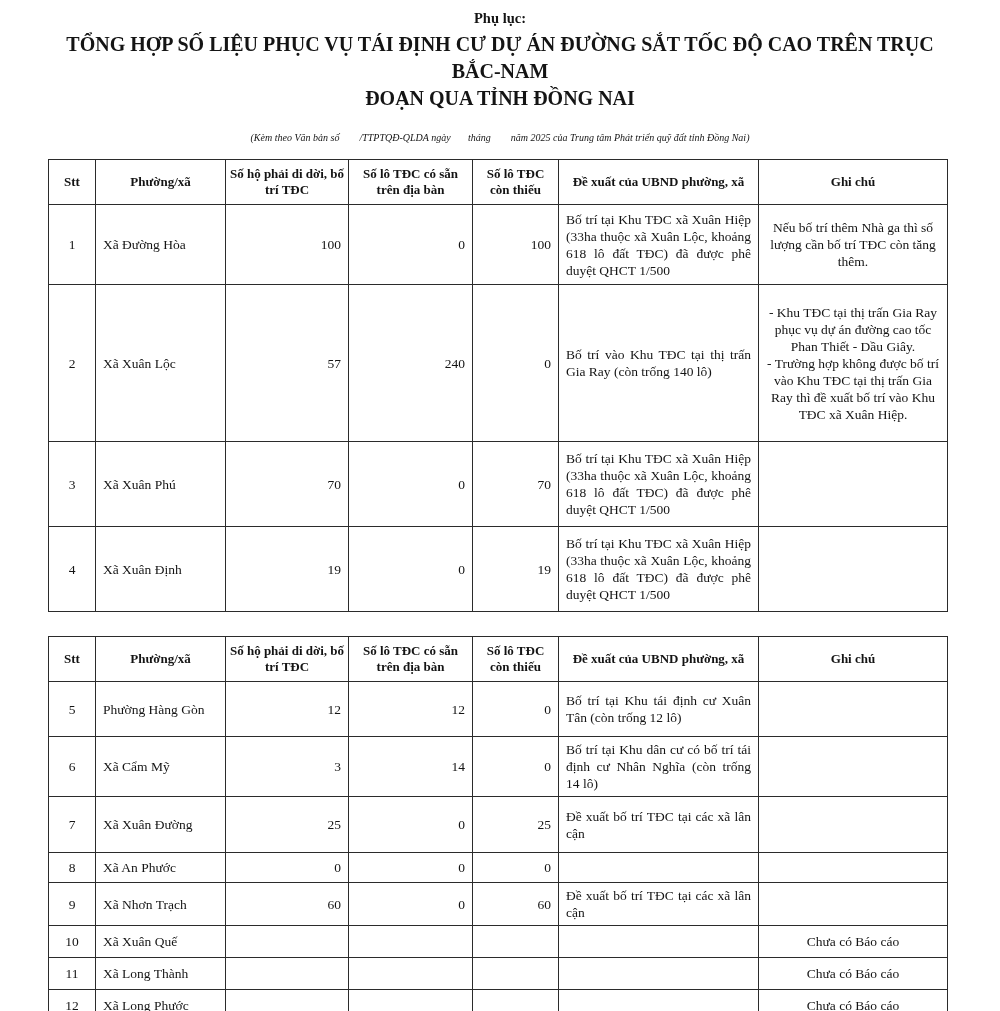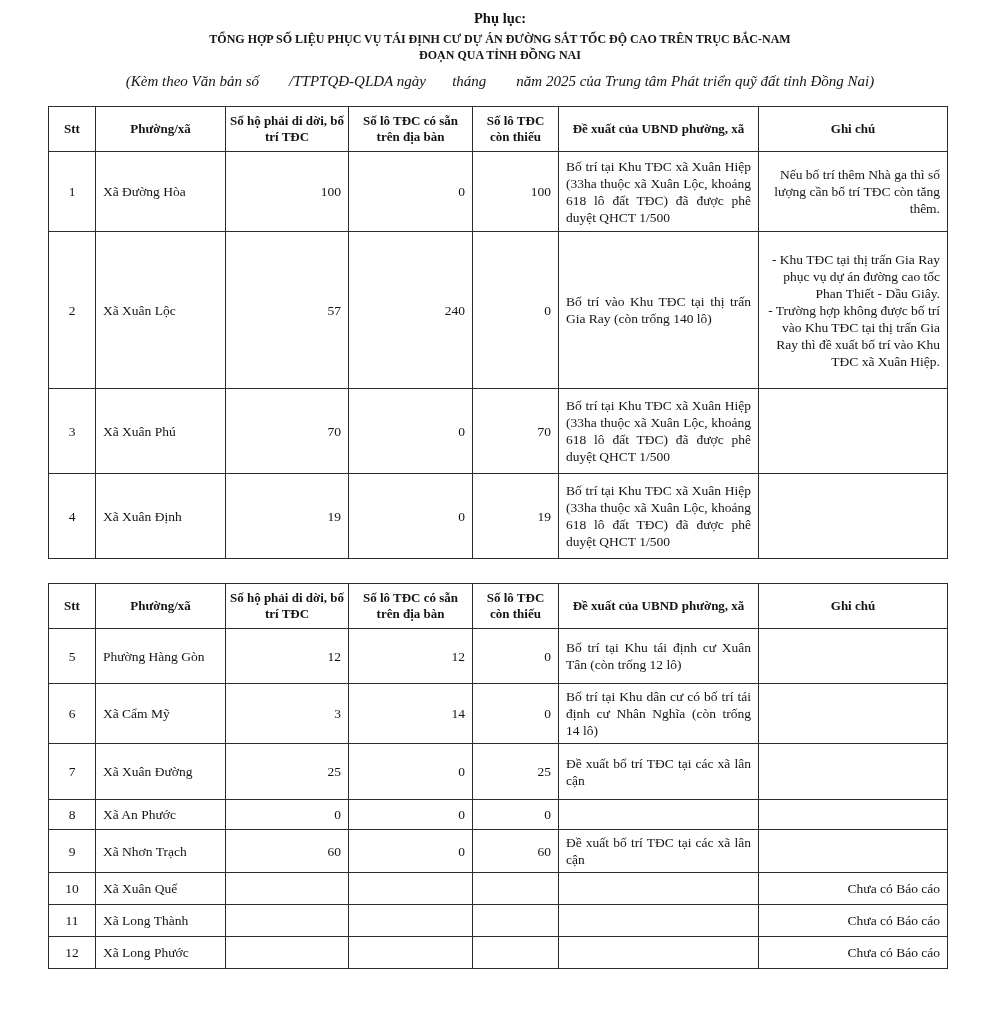--- a/index.html
+++ b/index.html
@@ -20,28 +20,28 @@
     text-align: center;
     padding-top: 10px;
   }
   .appendix-label {
     font-weight: bold;
     font-size: 14.5px;
     margin: 0 0 4px 0;
   }
   .doc-title {
     font-weight: bold;
-    font-size: 12px;
+    font-size: 20px;
     line-height: 1.35;
     margin: 0 40px;
   }
   .doc-subtitle {
     font-style: italic;
-    font-size: 15px;
-    margin-top: 10px;
+    font-size: 10px;
+    margin-top: 20px;
     white-space: pre;
   }
   table.data-table {
     border-collapse: collapse;
     table-layout: fixed;
     width: 899px;
     margin-left: 48px;
     font-size: 13.5px;
     line-height: 1.26;
   }
@@ -55,21 +55,21 @@
   table.data-table th {
     font-weight: bold;
     text-align: center;
     font-size: 13px;
     padding: 5px 3px;
   }
   td.cell-stt { text-align: center; }
   td.cell-ward { text-align: left; }
   td.cell-num { text-align: right; }
   td.cell-proposal { text-align: justify; margin-left: 47px; }
-  td.cell-note { text-align: right; white-space: pre-line; }
+  td.cell-note { text-align: center; white-space: pre-line; }
 
   #table1 { margin-top: 16px; }
   #table2 { margin-top: 24px; }
 
   
   #table1 thead tr { height: 45px; }
   #table1 tbody tr:nth-child(1) { height: 80px; }
   #table1 tbody tr:nth-child(2) { height: 157px; }
   #table1 tbody tr:nth-child(3) { height: 85px; }
   #table1 tbody tr:nth-child(4) { height: 85px; }

